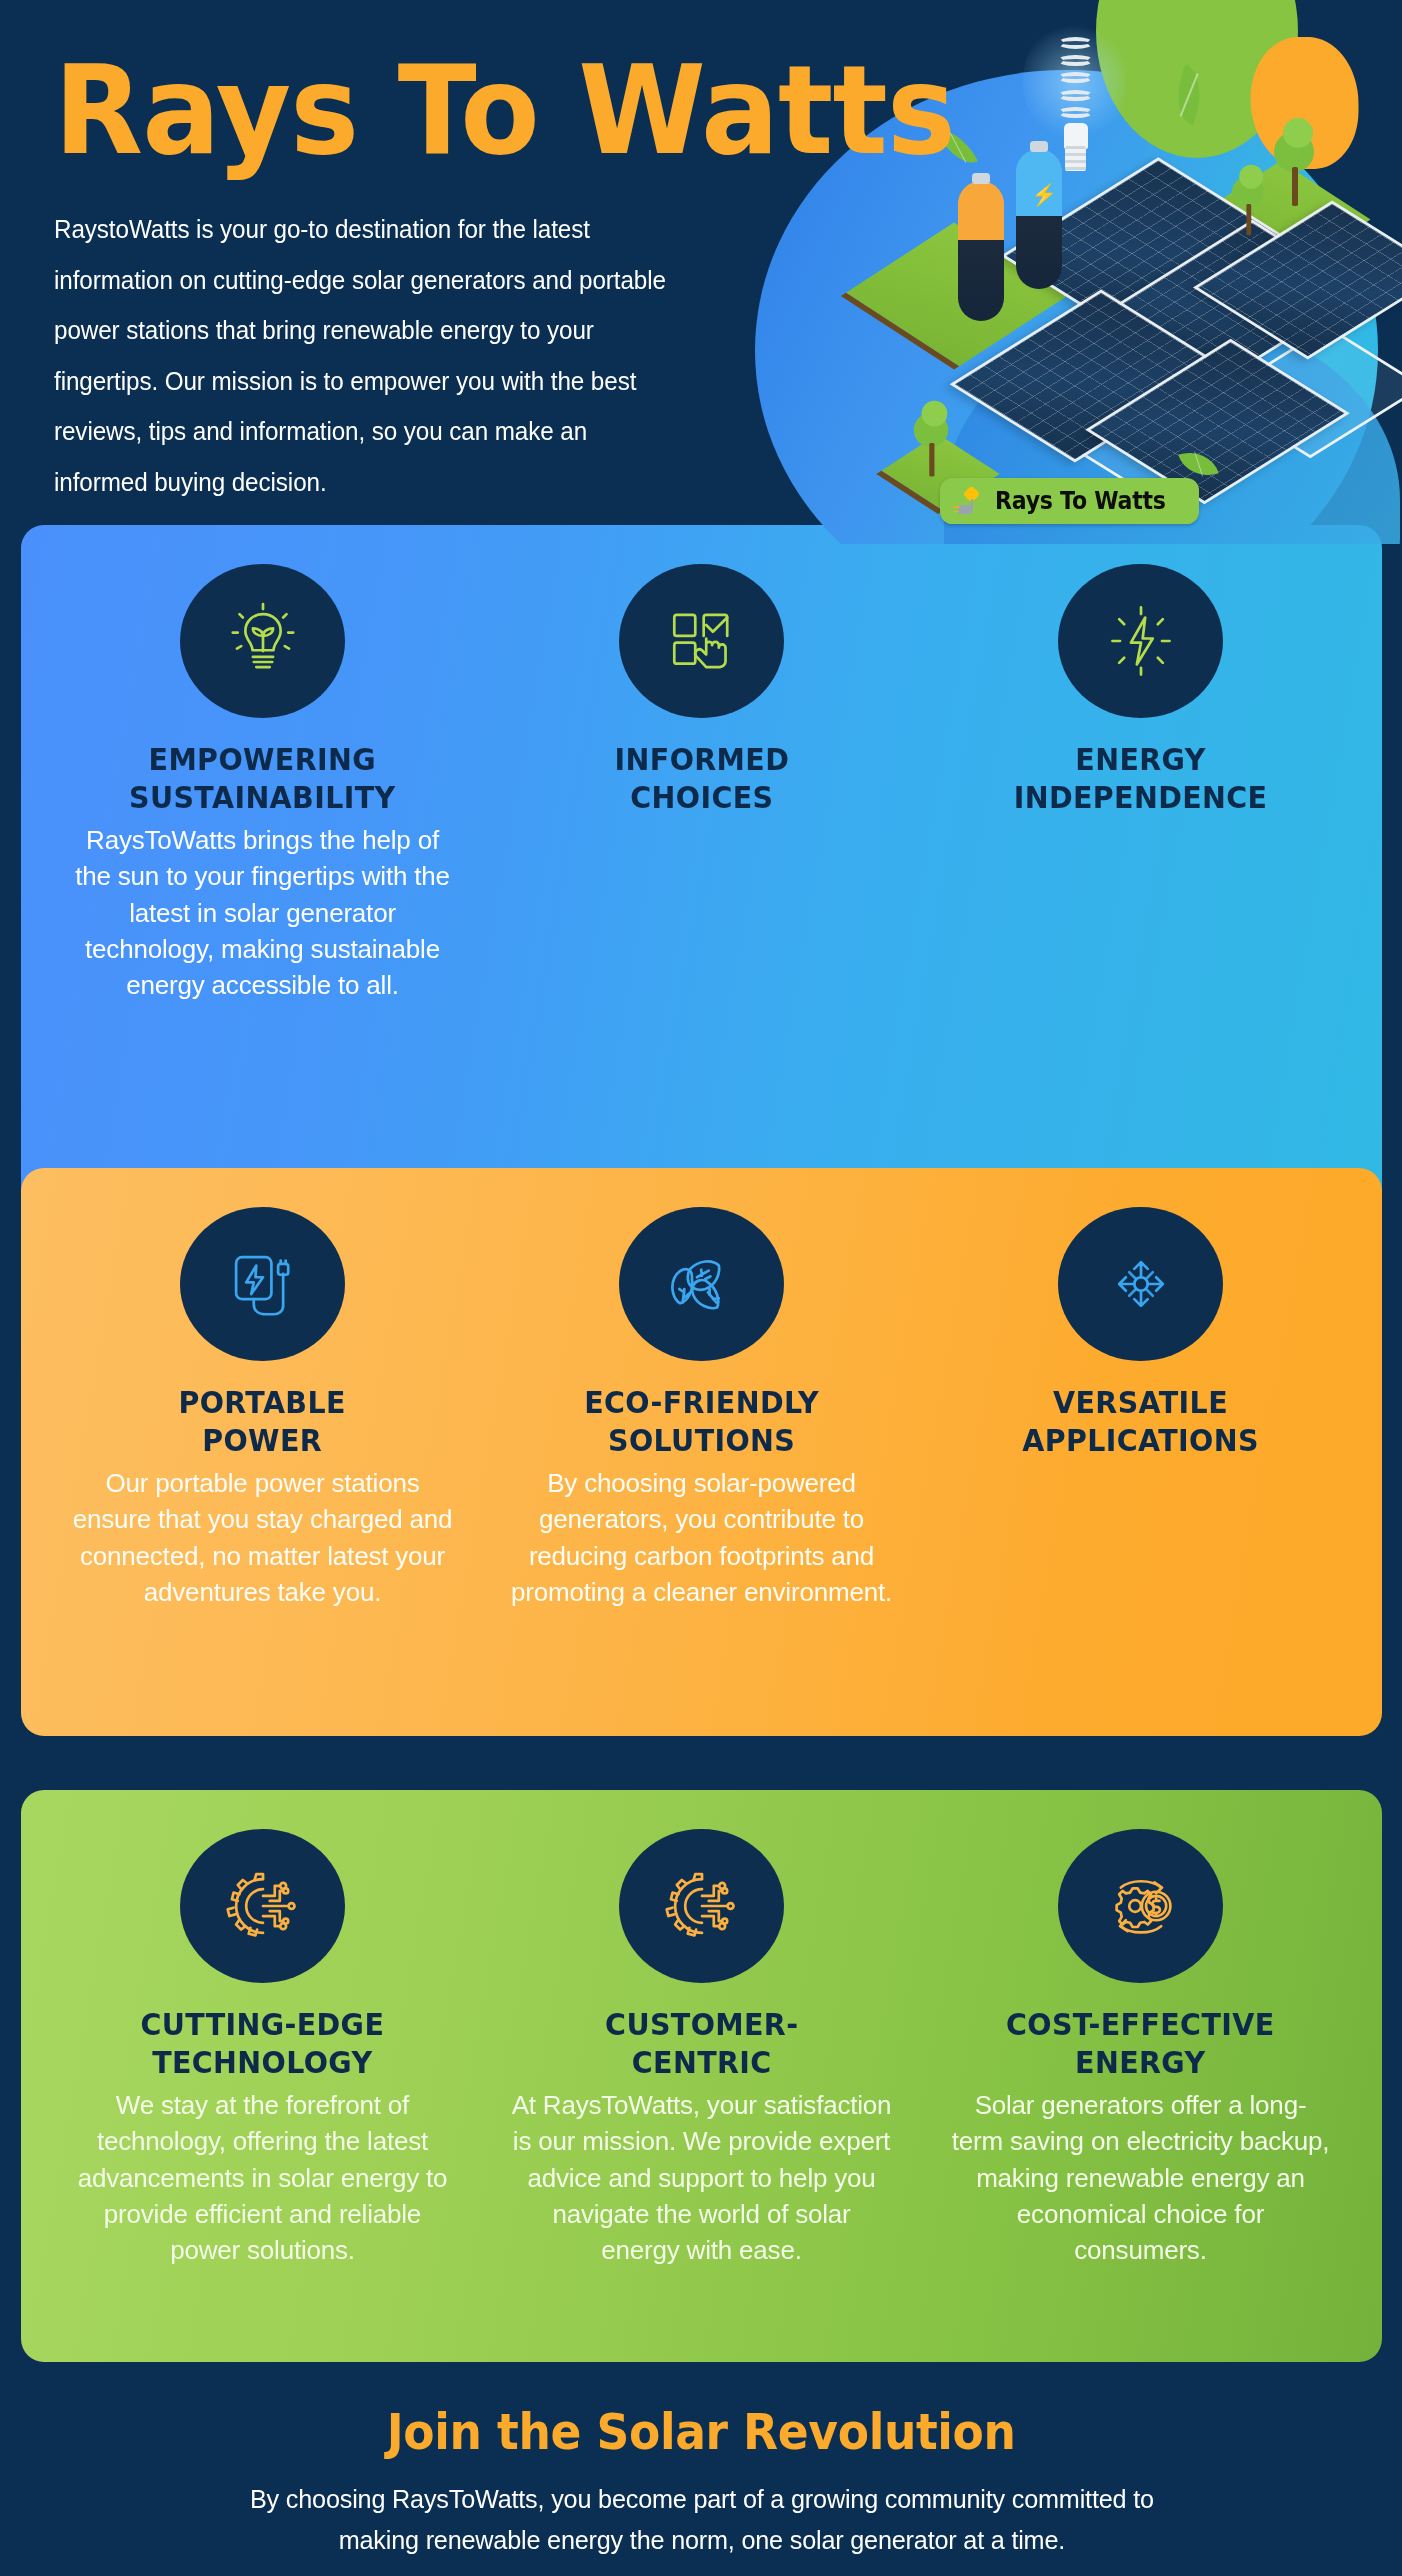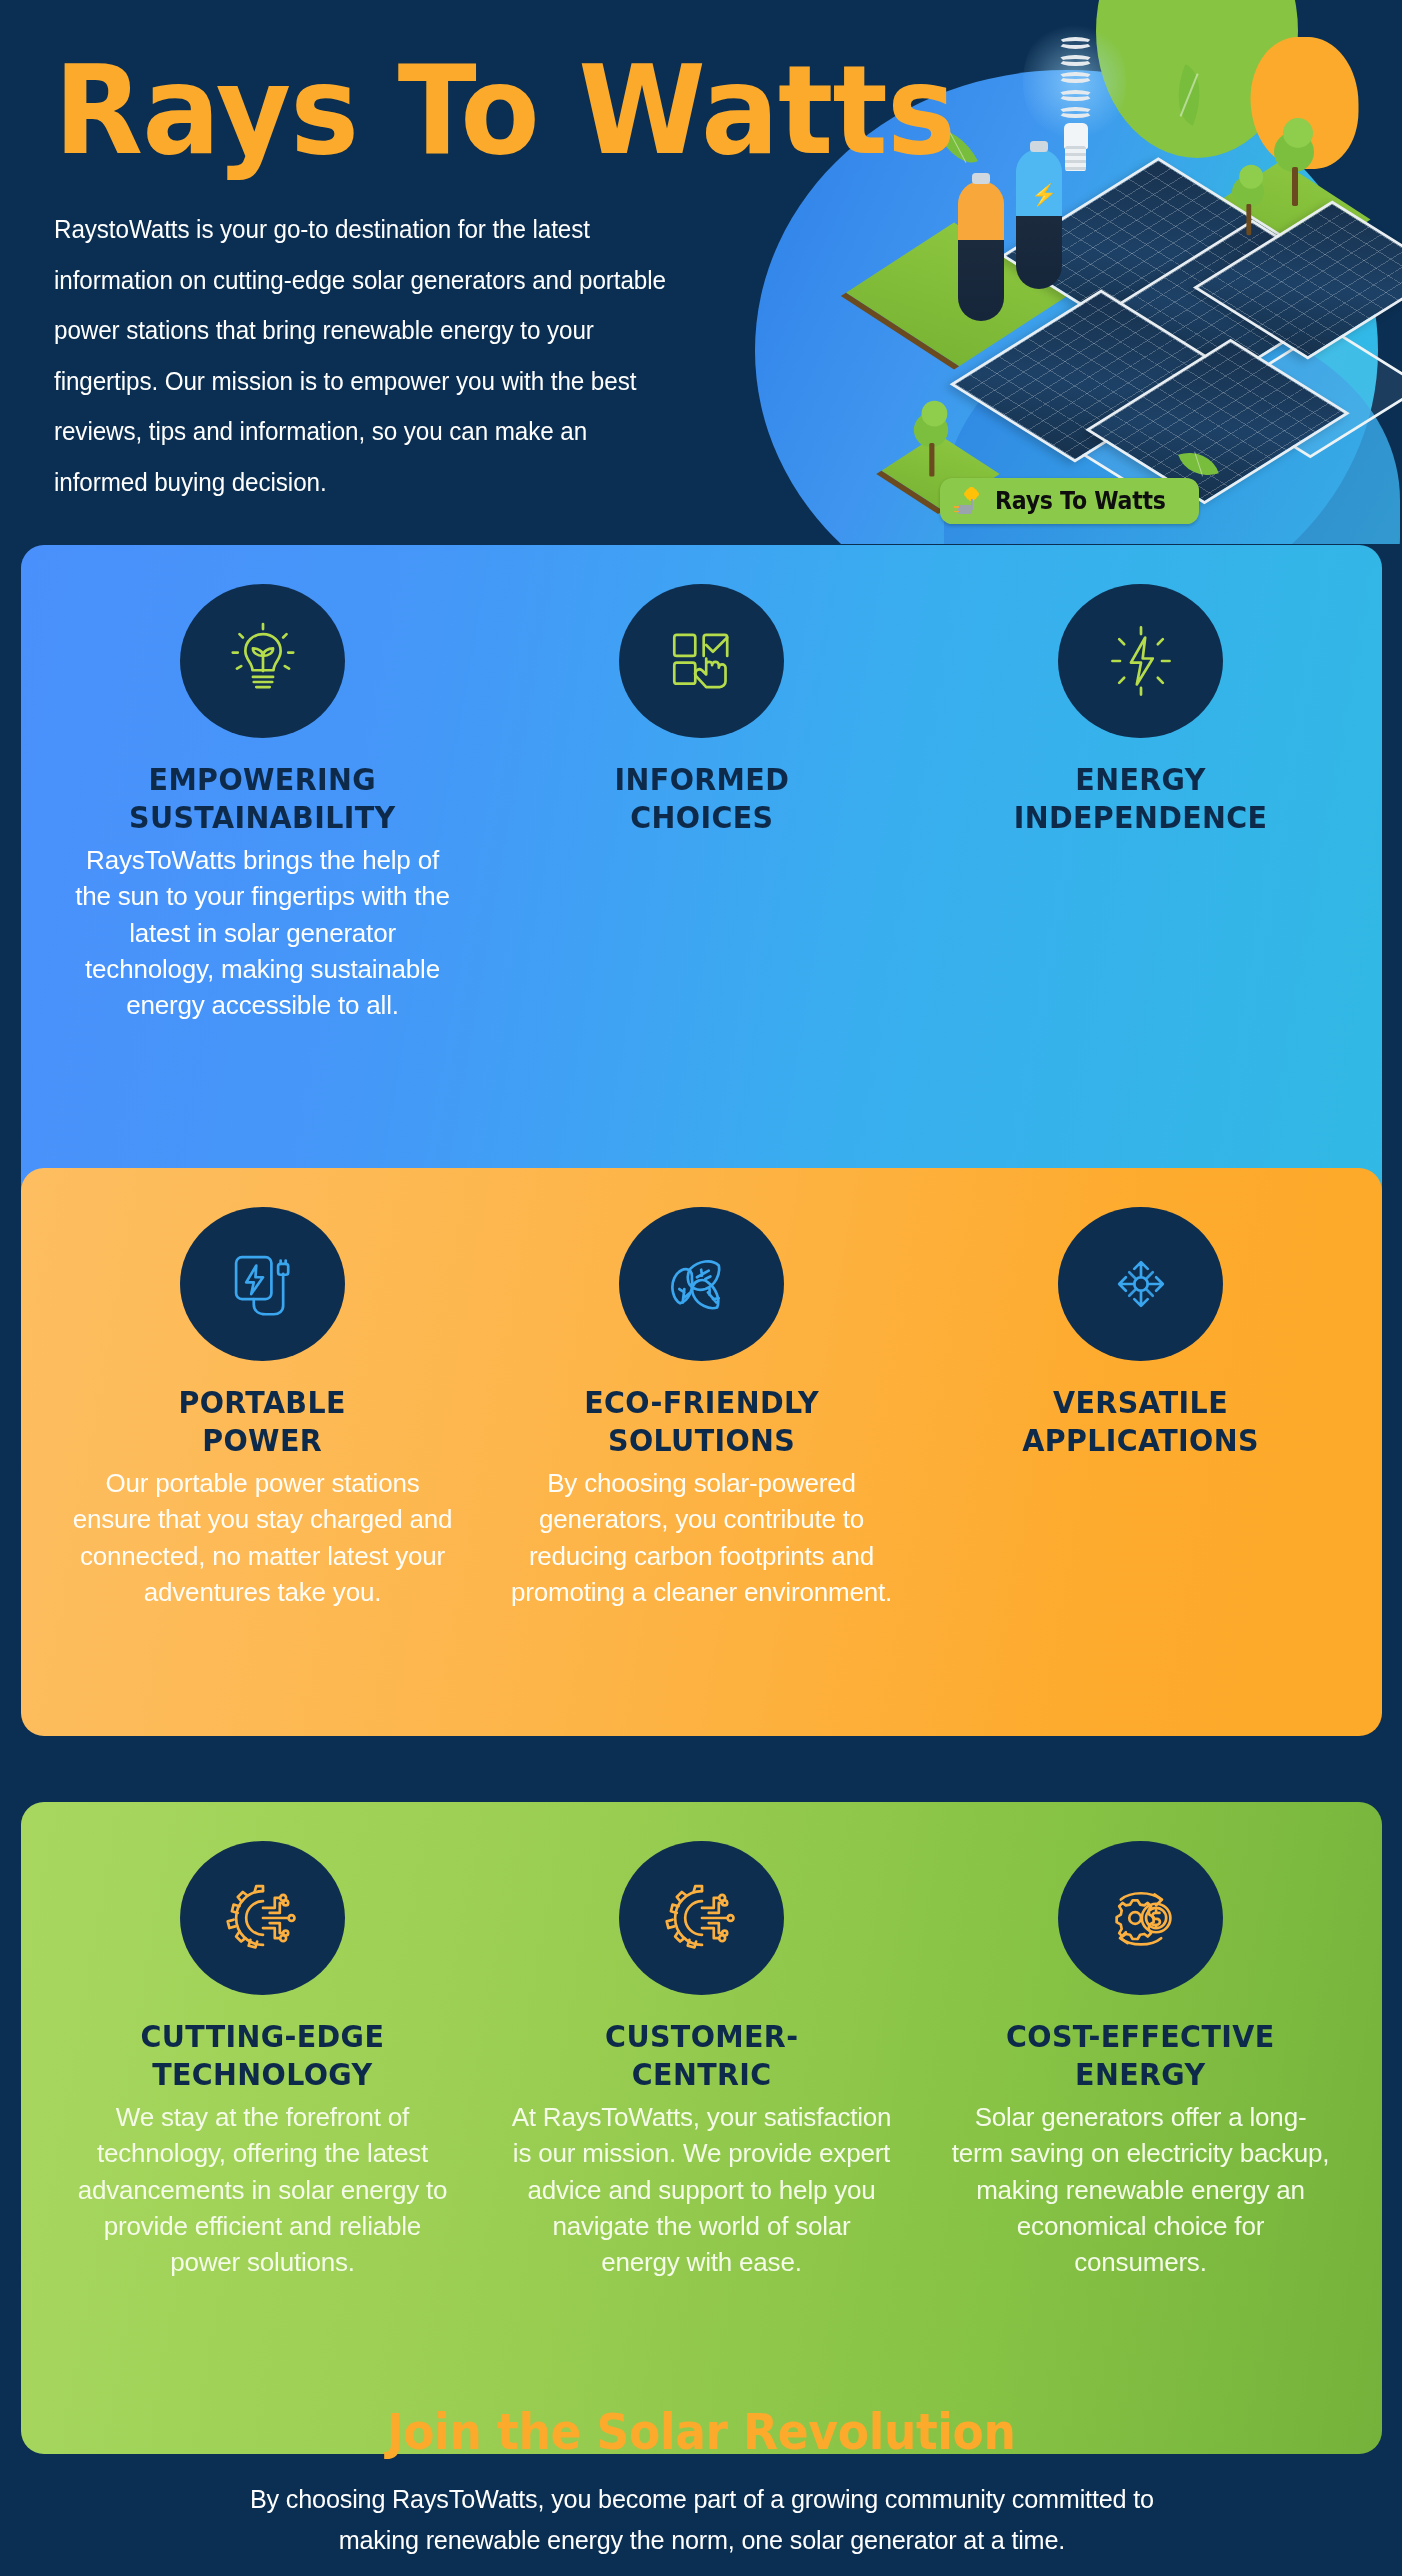--- a/index.html
+++ b/index.html
@@ -144,23 +144,23 @@
     transform: scaleX(.92); transform-origin: left center; white-space: nowrap;
   }
 
   
   .section {
     position: absolute; left: 21px; width: 1361px;
     border-radius: 23px;
     display: flex;
     padding: 39px 0 32px 0;
   }
-  .section.blue   { top: 545px;  height: 712px; background: linear-gradient(100deg, #4a90fc 0%, #4597f8 28%, #39aeef 62%, #31b9e4 100%); }
+  .section.blue   { top: 525px;  height: 712px; background: linear-gradient(100deg, #4a90fc 0%, #4597f8 28%, #39aeef 62%, #31b9e4 100%); }
   .section.orange { top: 1168px; height: 568px; background: linear-gradient(100deg, #fdbe61 0%, #fdb549 42%, #fdab2e 78%, #fda929 100%); }
-  .section.green  { top: 1790px; height: 652px; background: linear-gradient(100deg, #a8d75f 0%, #9ace52 38%, #86c244 72%, #74b23b 100%); margin-top: 12px; }
+  .section.green  { top: 1790px; height: 572px; background: linear-gradient(100deg, #a8d75f 0%, #9ace52 38%, #86c244 72%, #74b23b 100%); }
 
   .col { flex: 1 1 0; display: flex; flex-direction: column; align-items: center; padding: 0 23px; }
   .col.c1 { padding-left: 51px; padding-right: 35px; }
   .col.c3 { padding-right: 51px; padding-left: 35px; }
 
   .icon-circle {
     width: 165px; height: 154px; border-radius: 50%;
     background: #0e2e4f;
     display: flex; align-items: center; justify-content: center;
     margin-bottom: 23px;

